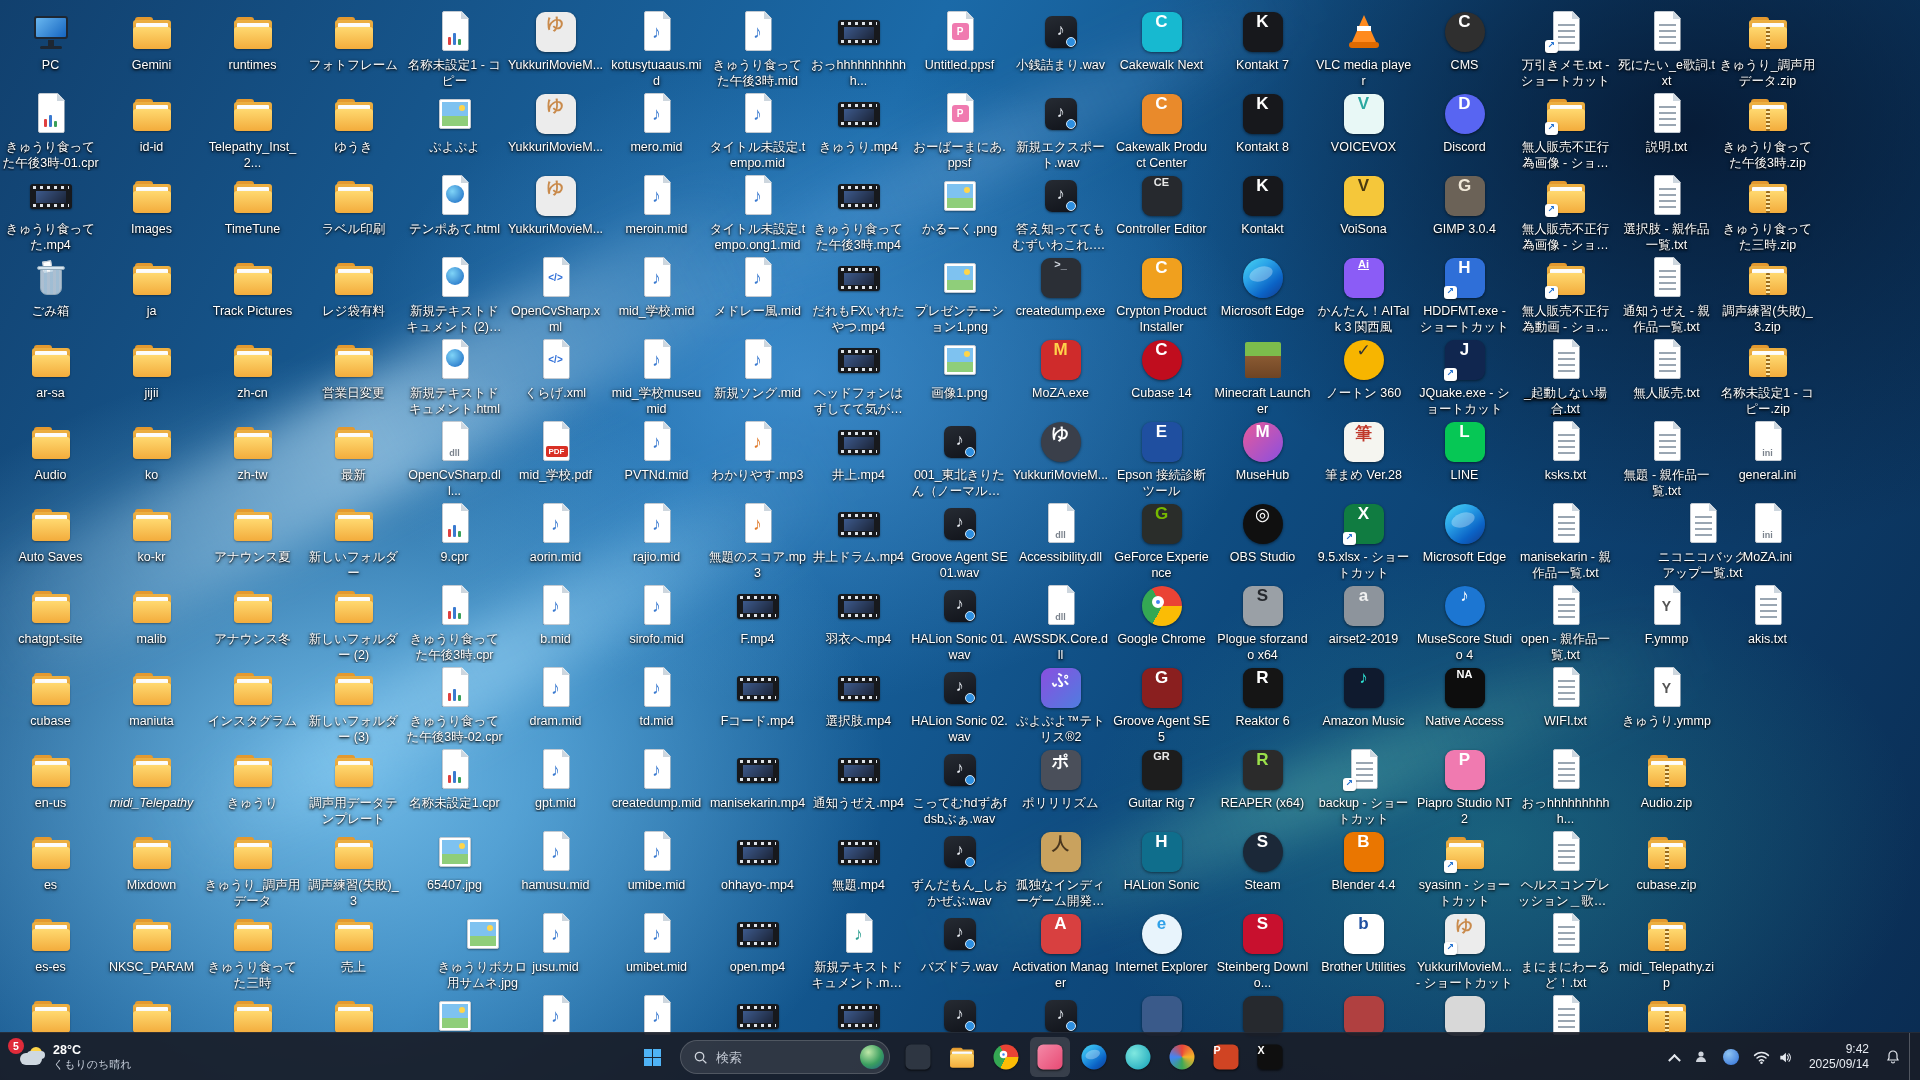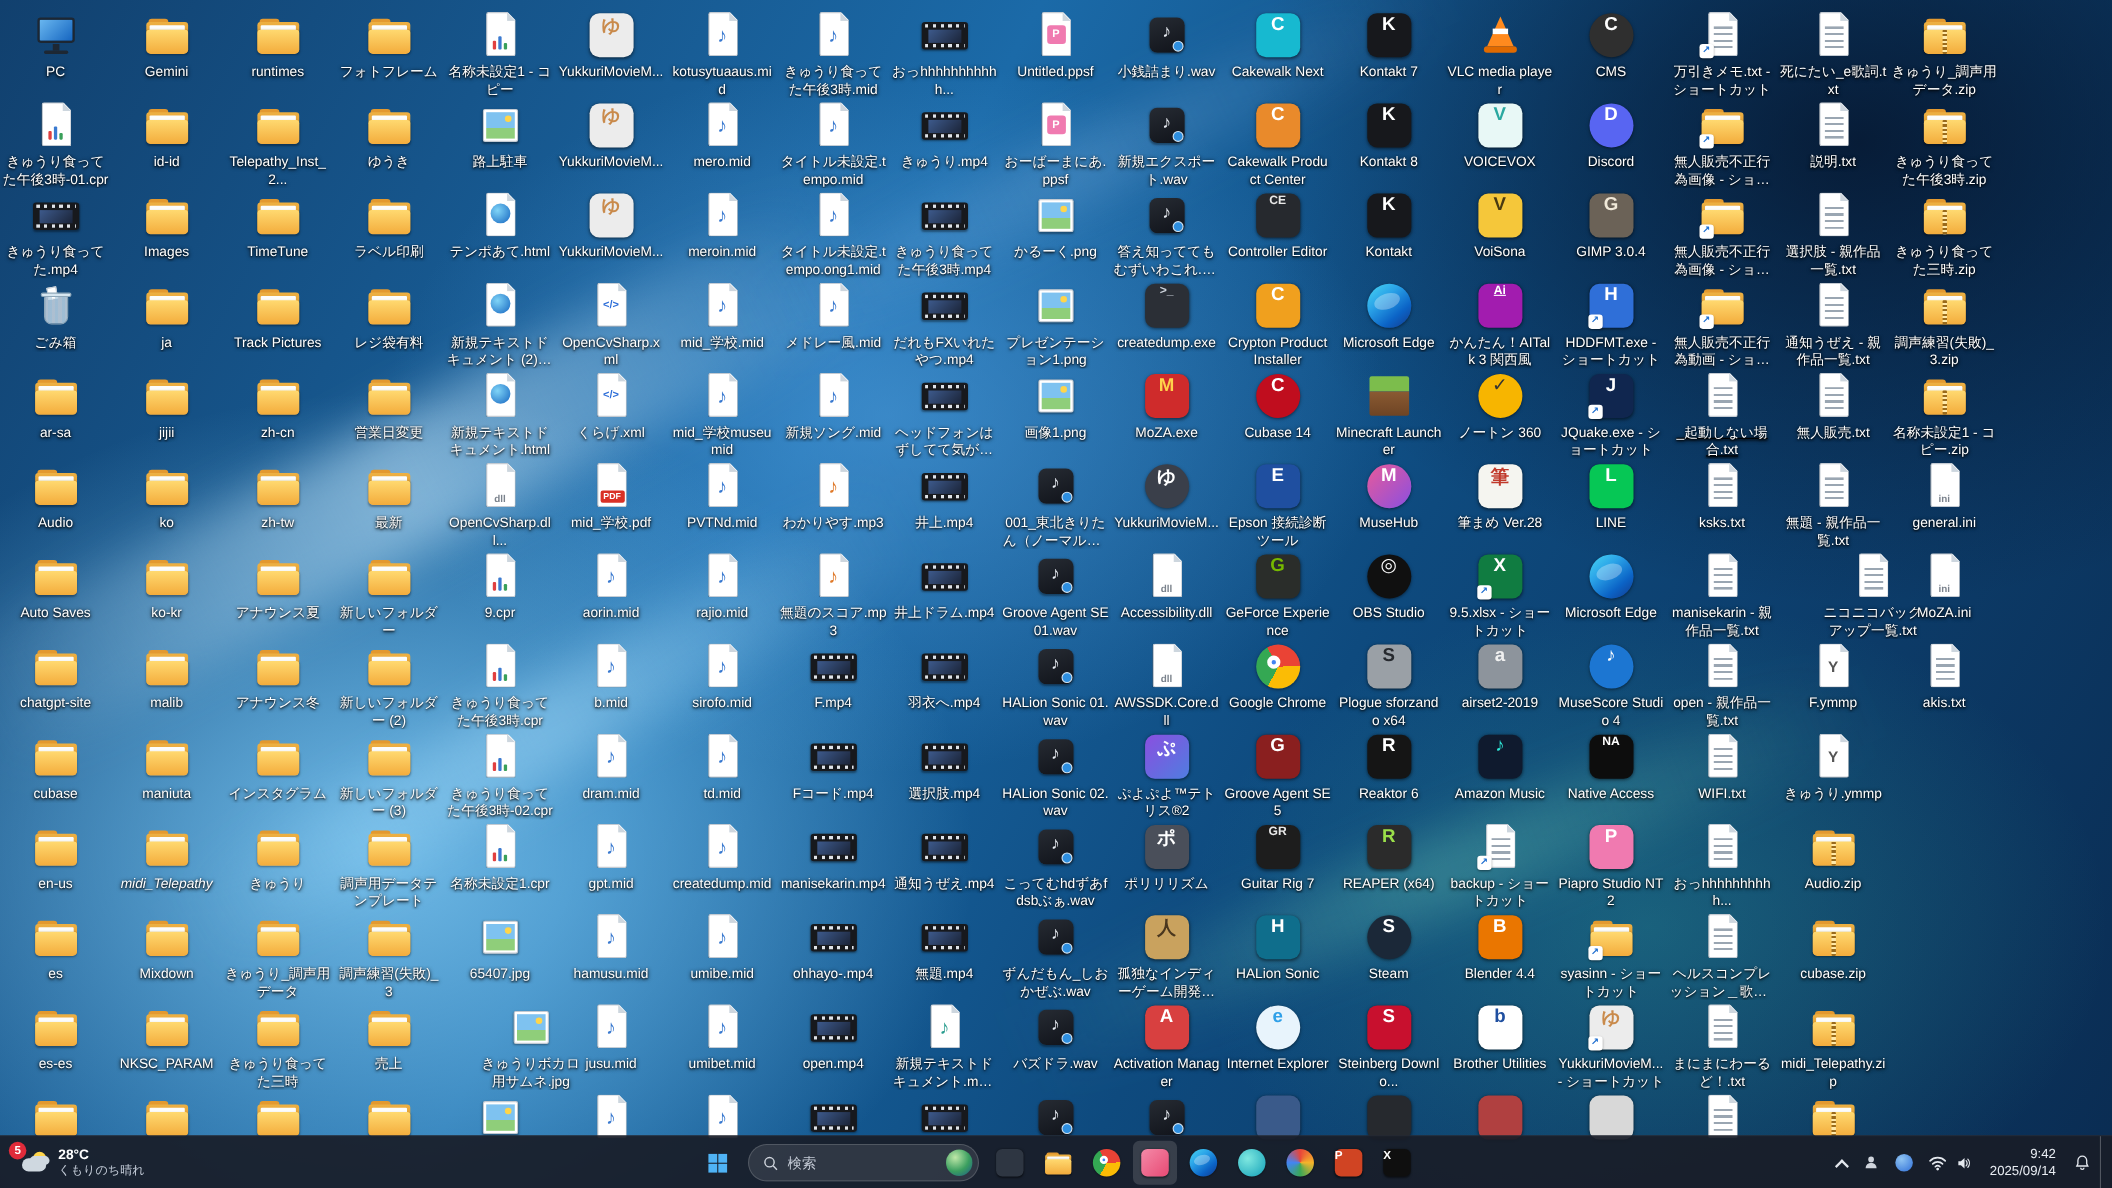--- a/index.html
+++ b/index.html
@@ -636,21 +636,21 @@
         </b>
       </div>
       <div class="icon-label">名称未設定1 - コピー</div>
     </div>
     <div class="cell" style="left: 404px; top: 82px;">
       <div class="art k-img">
         <i class="im-fr"></i>
         <i class="im-sky"></i>
         <i class="im-sun"></i>
       </div>
-      <div class="icon-label">路上駐車</div>
+      <div class="icon-label">ぷよぷよ</div>
     </div>
     <div class="cell" style="left: 404px; top: 164px;">
       <div class="art k-doc e-html">
         <i class="doc-sheet"></i>
         <i class="doc-fold"></i>
         <i class="doc-globe"></i>
       </div>
       <div class="icon-label">テンポあて.html</div>
     </div>
     <div class="cell" style="left: 404px; top: 246px;">
@@ -1545,21 +1545,21 @@
       <div class="icon-label">VOICEVOX</div>
     </div>
     <div class="cell" style="left: 1313px; top: 164px;">
       <div class="art k-app">
         <b class="app-face" style="background: rgb(245, 199, 58); color: rgb(74, 58, 16);">V</b>
       </div>
       <div class="icon-label">VoiSona</div>
     </div>
     <div class="cell" style="left: 1313px; top: 246px;">
       <div class="art k-app">
-        <b class="app-face small-g" style="background: #a21caf; color: rgb(255, 255, 255); text-decoration: underline;">Ai</b>
+        <b class="app-face small-g" style="background: #8b5cf6; color: rgb(255, 255, 255); text-decoration: underline;">Ai</b>
       </div>
       <div class="icon-label">かんたん！AITalk 3 関西風</div>
     </div>
     <div class="cell" style="left: 1313px; top: 328px;">
       <div class="art k-app">
         <b class="app-face circle" style="background: rgb(247, 181, 0); color: rgb(51, 51, 51);">✓</b>
       </div>
       <div class="icon-label">ノートン 360</div>
     </div>
     <div class="cell" style="left: 1313px; top: 410px;">

